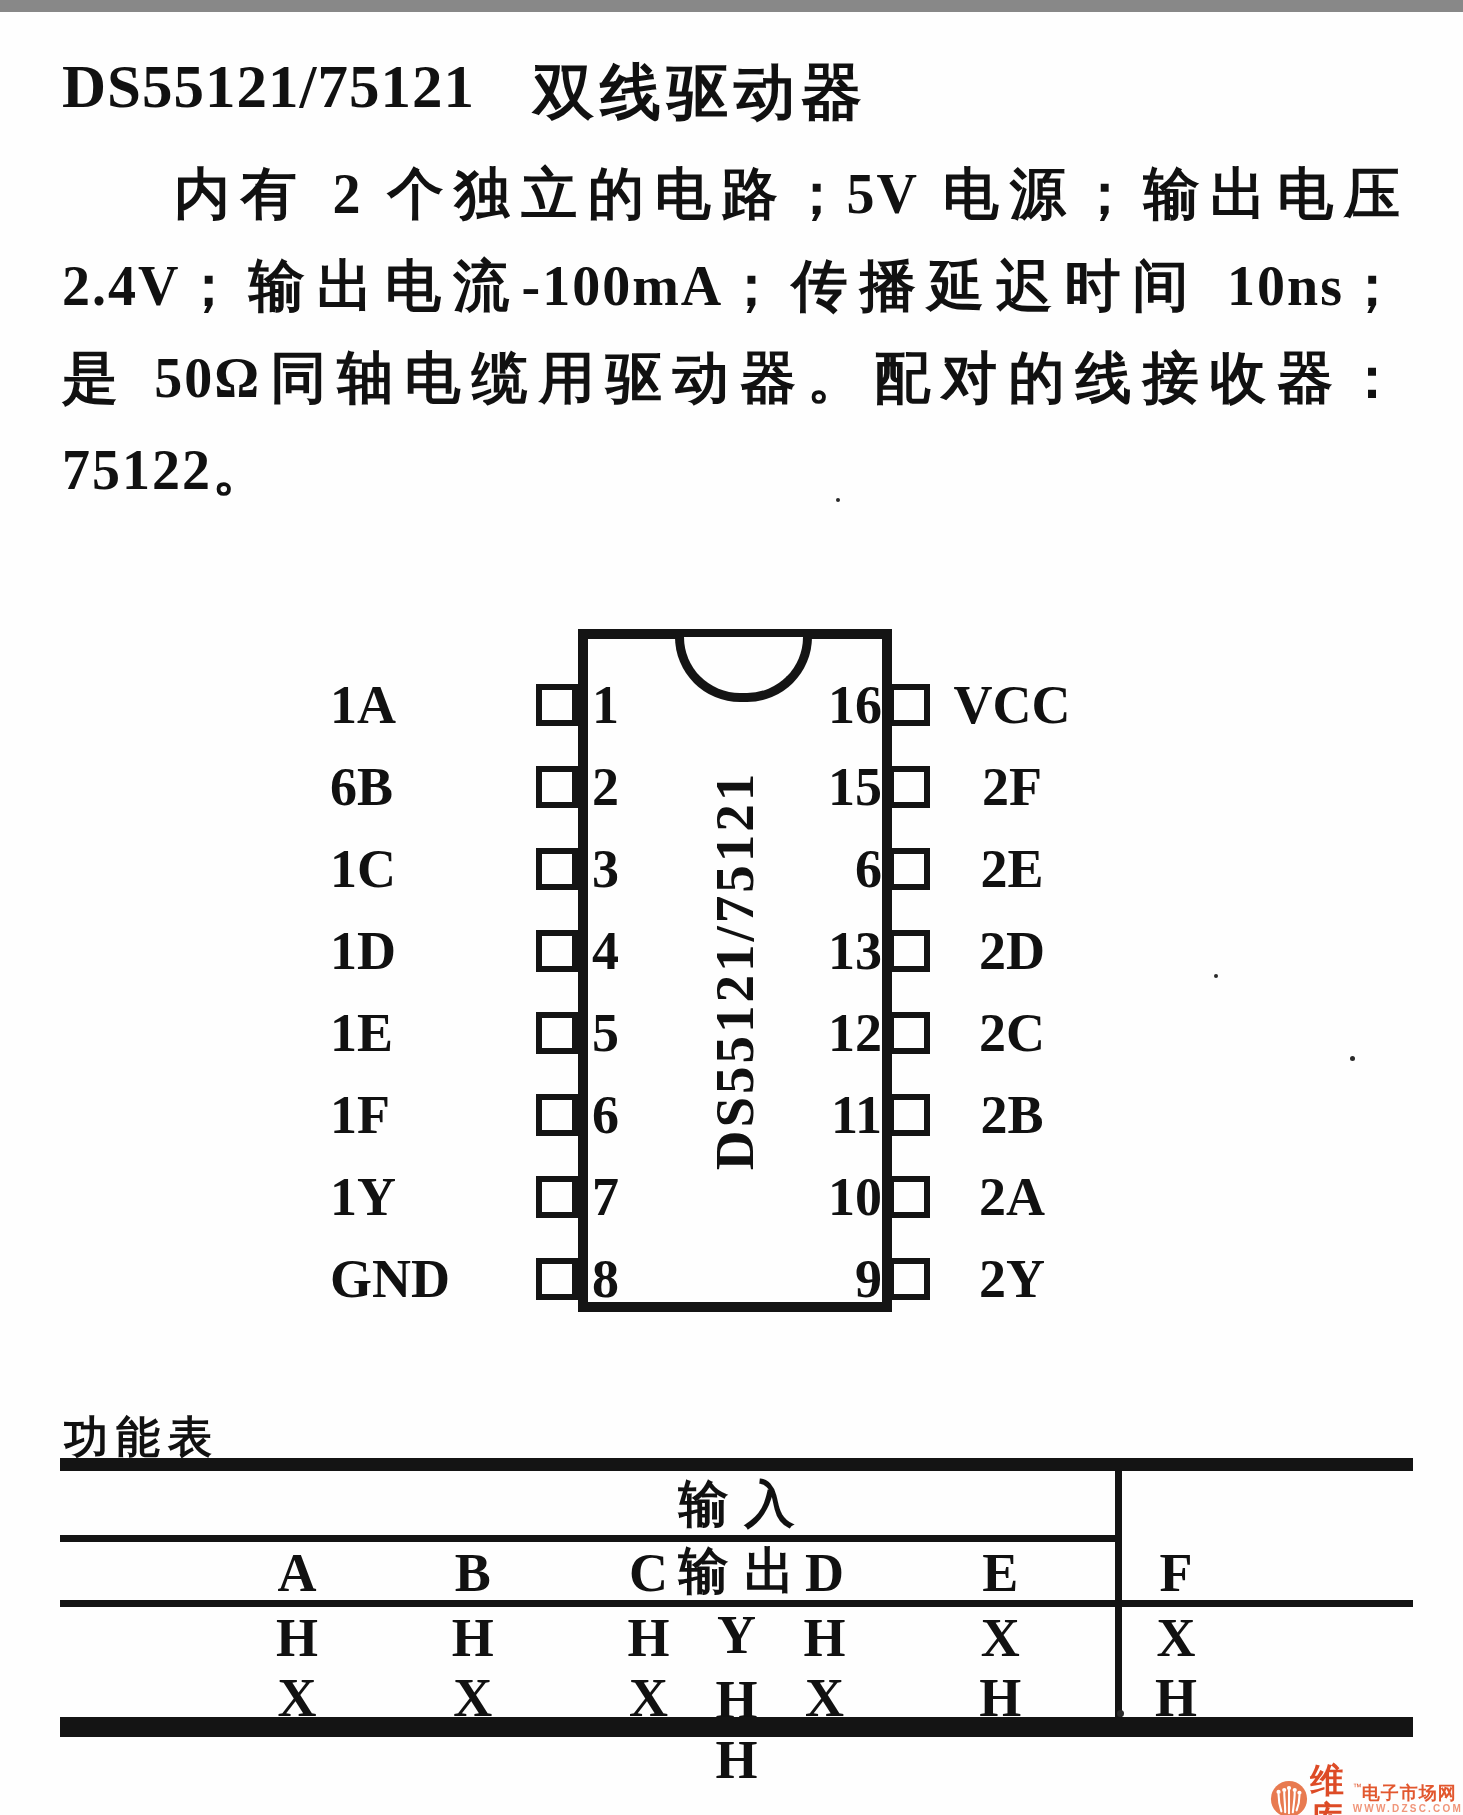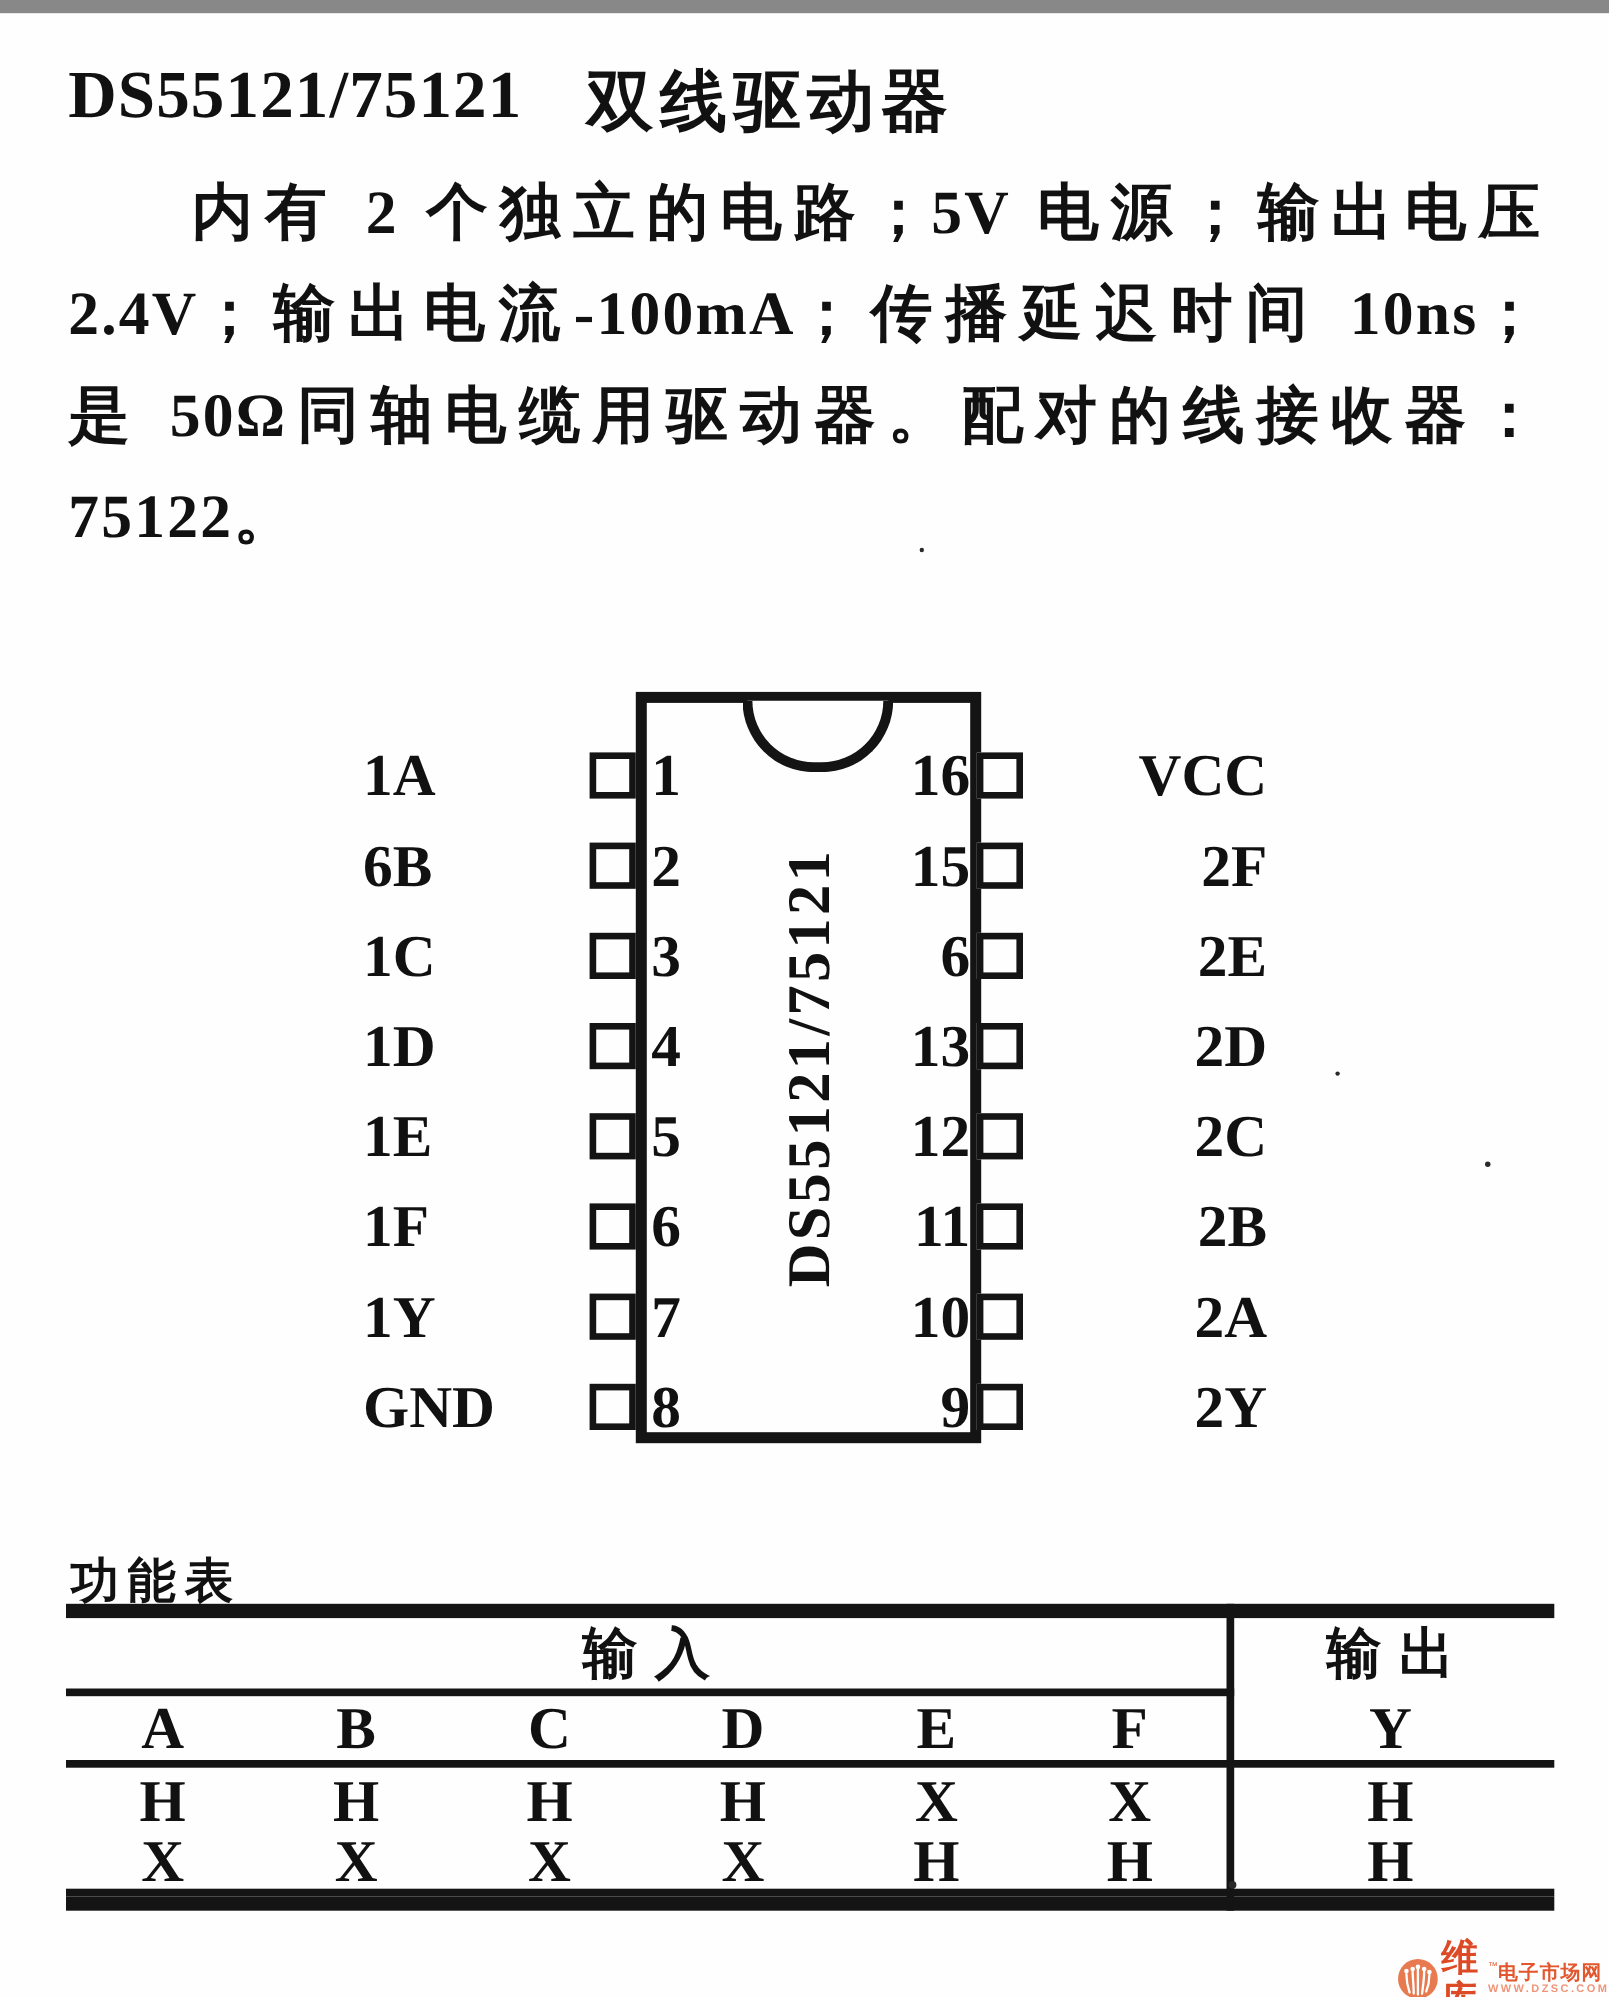--- a/index.html
+++ b/index.html
@@ -29,30 +29,30 @@
   .ic-label{transform:rotate(-90deg); white-space:nowrap; font-size:55px;
     font-weight:700; letter-spacing:3px;}
   .pin-row{position:absolute; left:0; width:100%; height:0;}
   .psq{position:absolute; top:-21px; width:30px; height:30px;
     border:6px solid #141414; background:#fefefe;}
   .psq-l{left:536px;} .psq-r{left:888px;}
   .pin-txt{position:absolute; font-size:54px; font-weight:700; line-height:68px; top:-34px;}
   .plbl-l{left:330px; width:196px; text-align:left;}
   .pnum-l{left:592px; width:120px; text-align:left;}
   .pnum-r{left:752px; width:130px; text-align:right;}
-  .plbl-r{left:952px; width:200px; text-align:right;}
+  .plbl-r{left:912px; width:200px; text-align:center;}
   
   .ft-heading{position:absolute; left:64px; top:1396px; font-size:44px;
     font-weight:700; letter-spacing:8px;}
   .ftable{position:absolute; left:60px; top:1446px; width:1353px;
     display:flex; flex-direction:column;}
   .tline{background:#141414;}
   .thick{height:13px;} .thin{height:7px;}
   .inputs-only{width:1062px;}
-  .trow{display:flex; align-items:center;}
+  .trow{display:flex; align-items:center;flex-direction:column;}
   .tcell-in{width:1055px; display:flex; justify-content:center; align-items:center;}
   .tcell-out{flex:1; display:flex; justify-content:center; align-items:center;}
   .h-header{height:64px; font-size:50px; font-weight:700;}
   .h-header .tcell-in,.h-header .tcell-out{letter-spacing:16px; text-indent:16px;}
   .h-cols{height:58px;} .r-data1{height:60px;} .r-data2{height:50px;}
   .r-footer{height:60px; font-size:50px; font-weight:700;}
   .r-footer .tcell-in{letter-spacing:10px;}
   .cols{justify-content:stretch;}
   .cols span{flex:1; text-align:center; font-size:54px; font-weight:700;}
   .lett{font-size:54px; font-weight:700;}

